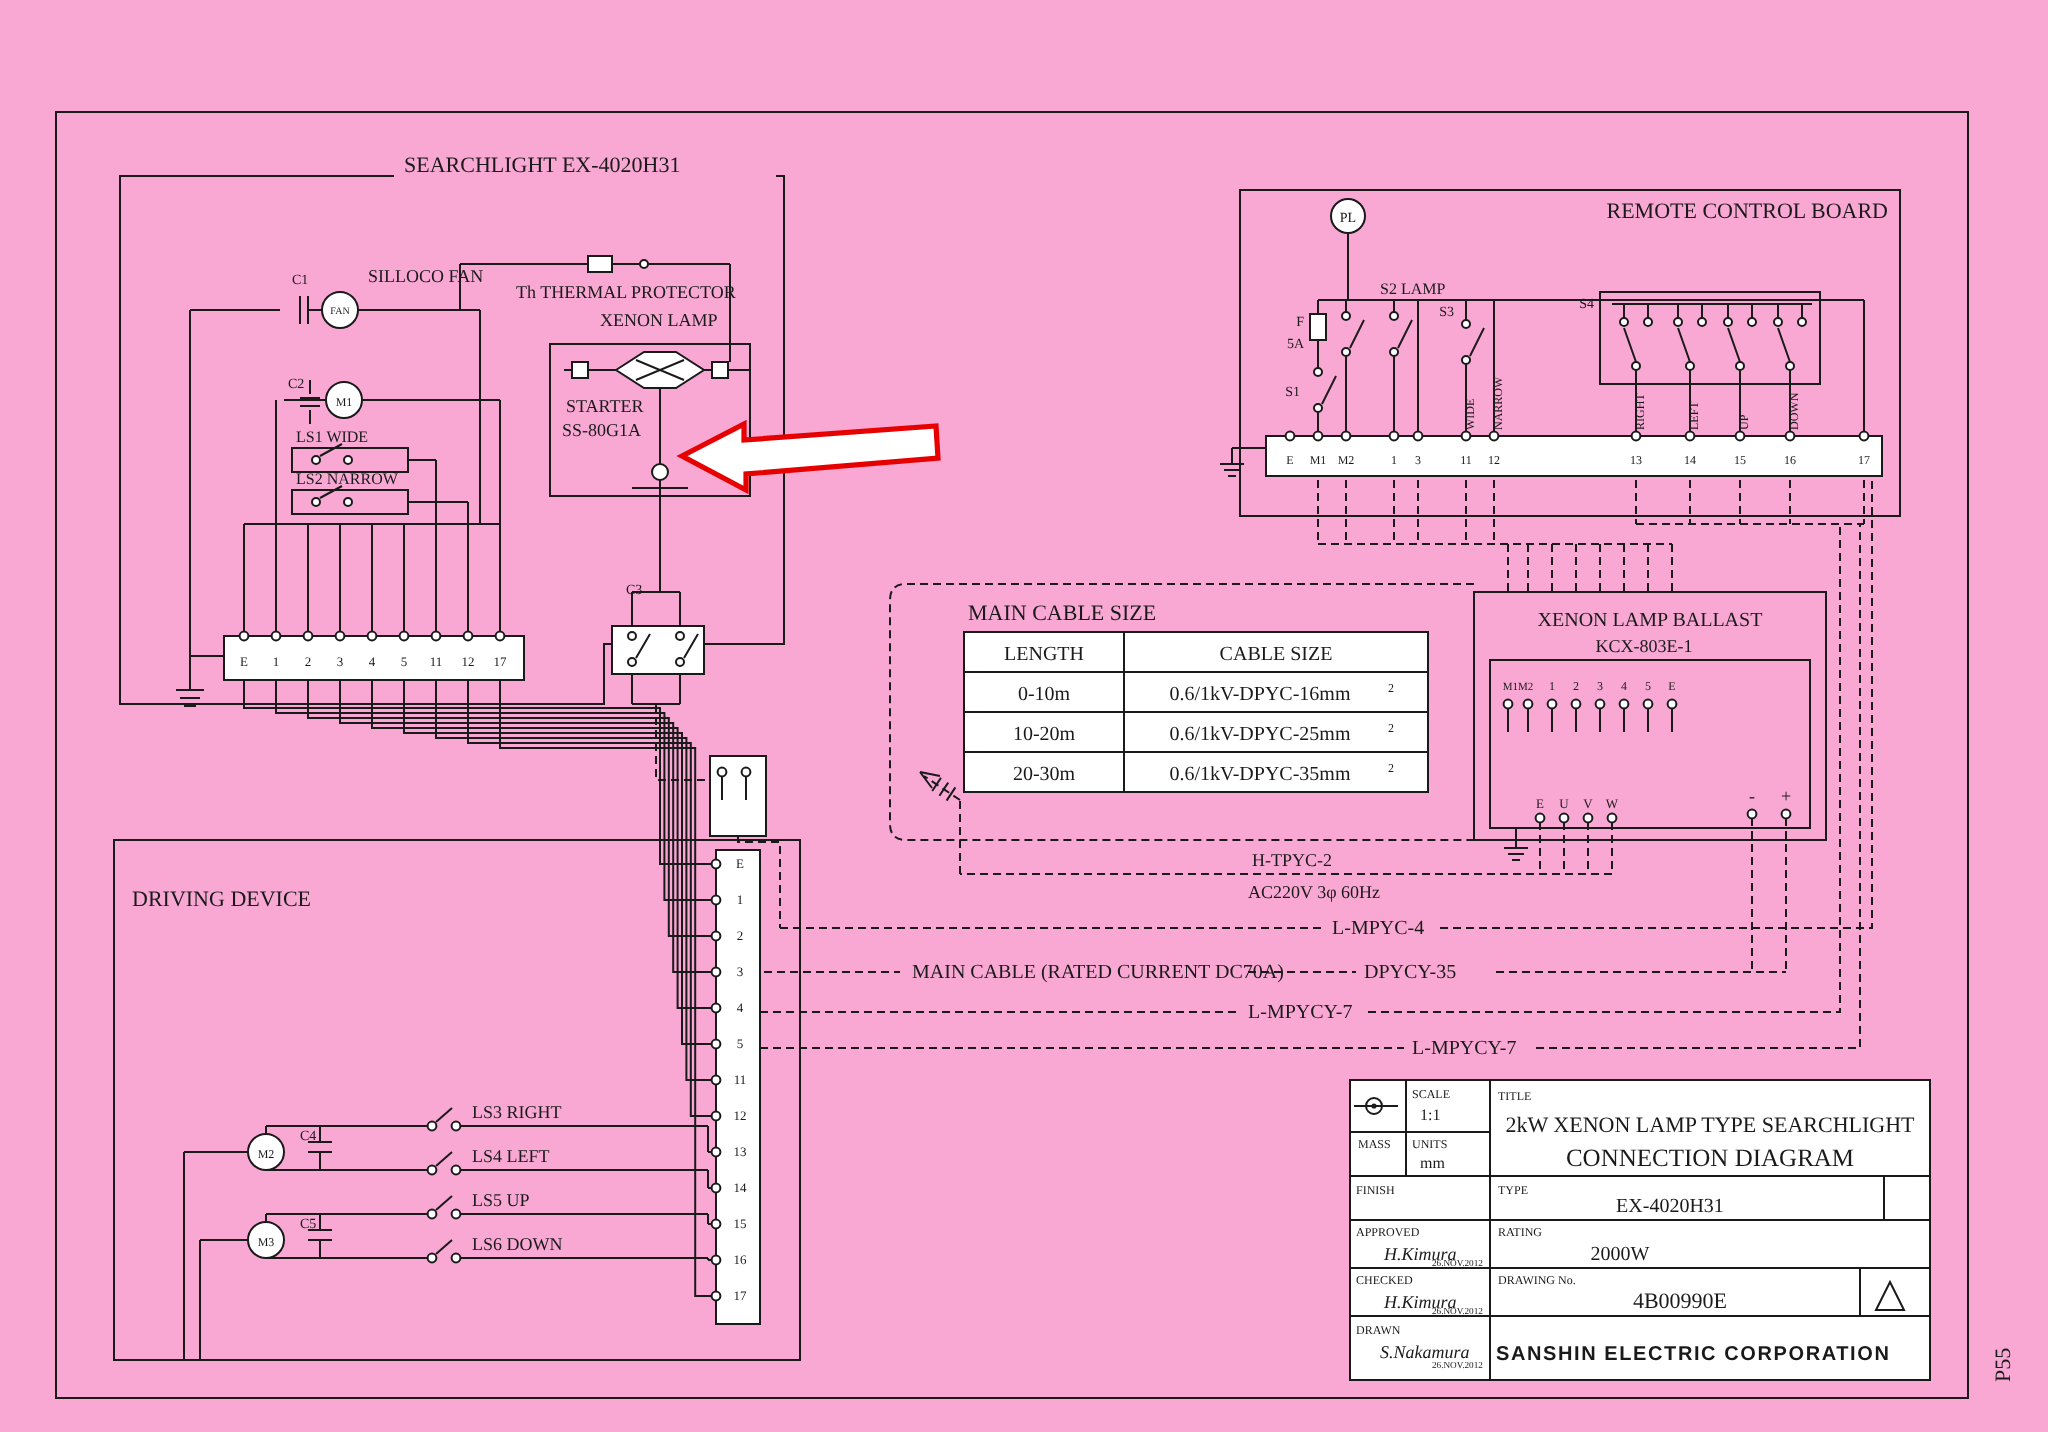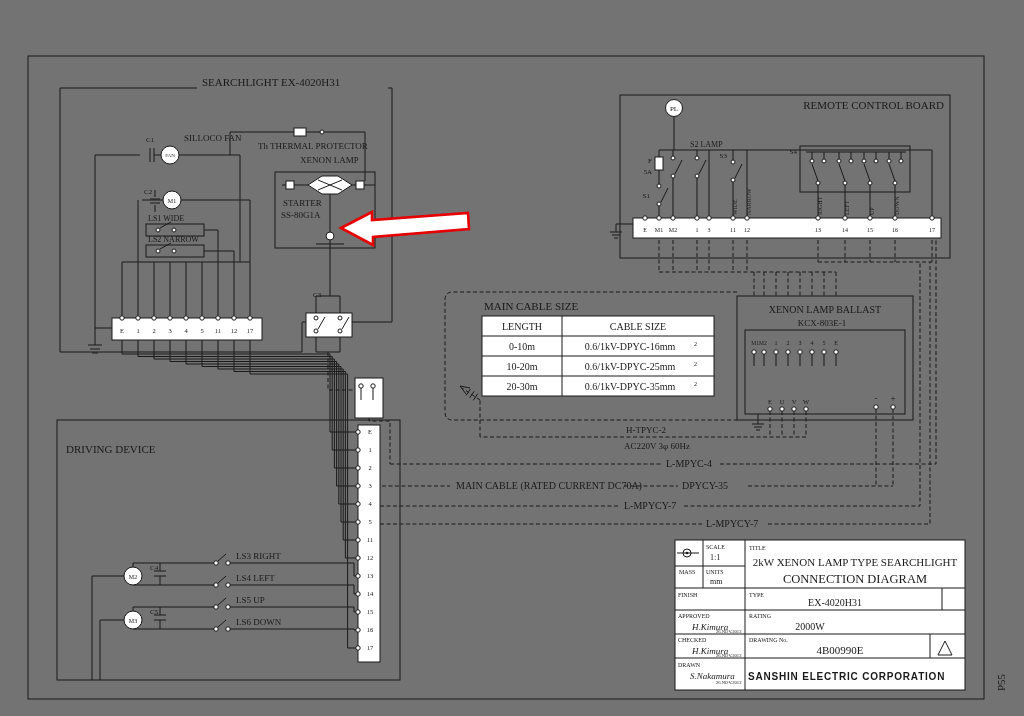--- a/index.html
+++ b/index.html
@@ -1,16 +1,16 @@
 <!DOCTYPE html>
 <html><head>
 <meta charset="utf-8">
 <style>
   html,body{margin:0;padding:0;background:#ffffff;}
-  .sheet{position:relative;width:1024px;height:716px;background:#737373;overflow:hidden;}
+  .sheet{position:relative;width:1024px;height:716px;background:#f9a8d4;overflow:hidden;}
   svg{position:absolute;left:0;top:0;}
   text{font-family:"Liberation Serif",serif;fill:#1a1a1a;}
   .w{fill:none;stroke:#1a1a1a;stroke-width:1;}
   .wd{fill:none;stroke:#1a1a1a;stroke-width:1;stroke-dasharray:4 2.5;}
   .tc{fill:#ffffff;stroke:#1a1a1a;stroke-width:1;}
   .fillb{fill:#1a1a1a;stroke:none;}
   .t12{font-size:12.5px}.t11{font-size:11px}.t10{font-size:10px}.t9{font-size:9px}
   .t8{font-size:8px}.t7{font-size:7px}.t65{font-size:6.5px}.t6{font-size:6px}
   .t55{font-size:5.5px}.t5{font-size:5px}.t45{font-size:4.6px}
   .mid{text-anchor:middle}.end{text-anchor:end}

